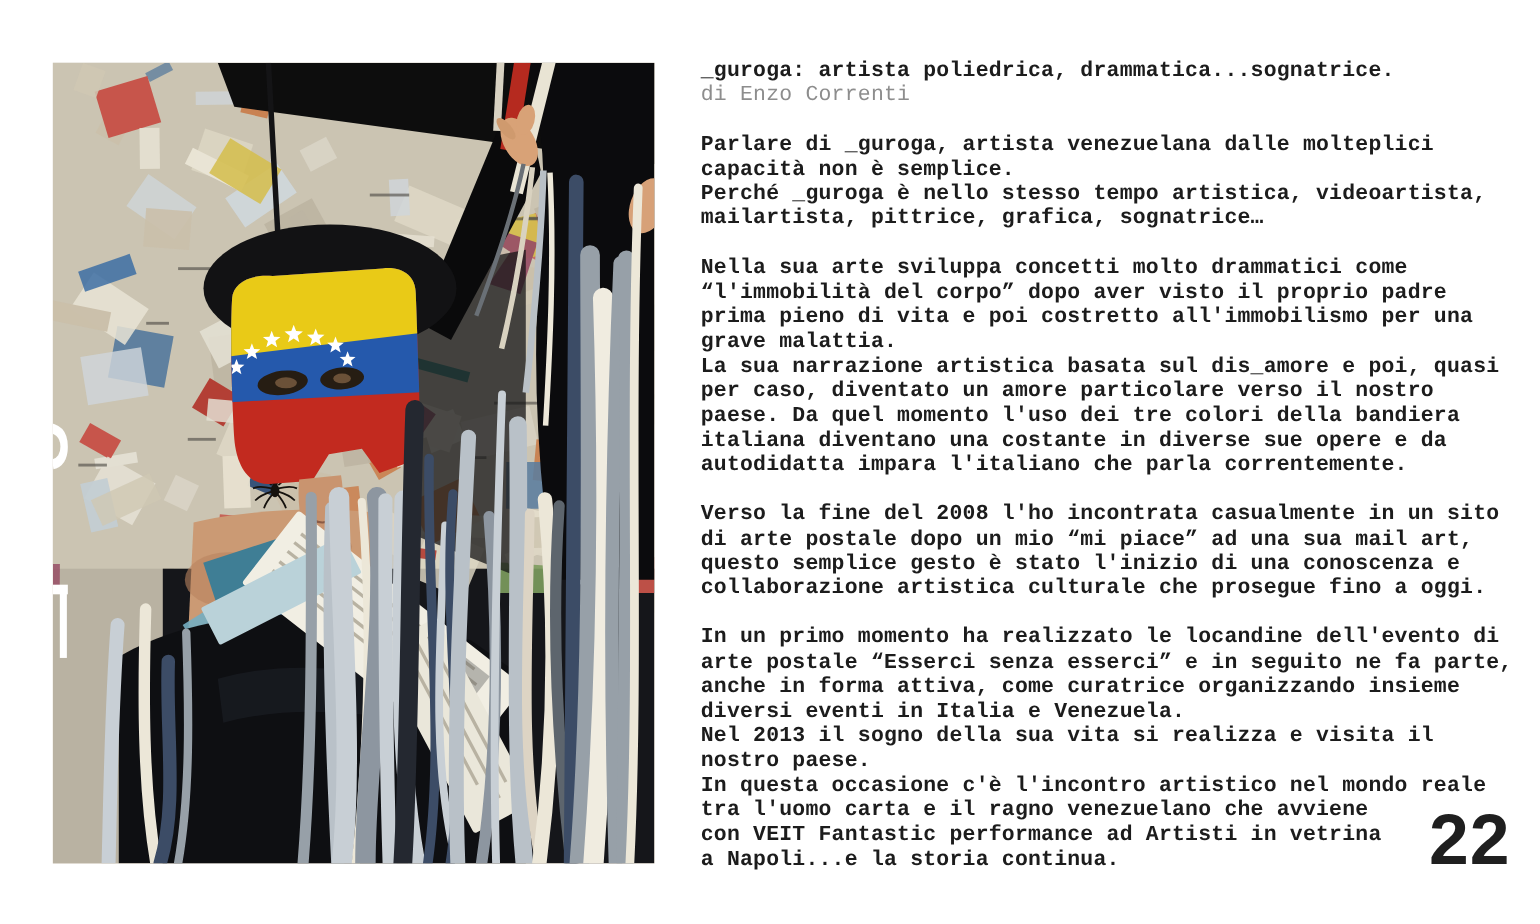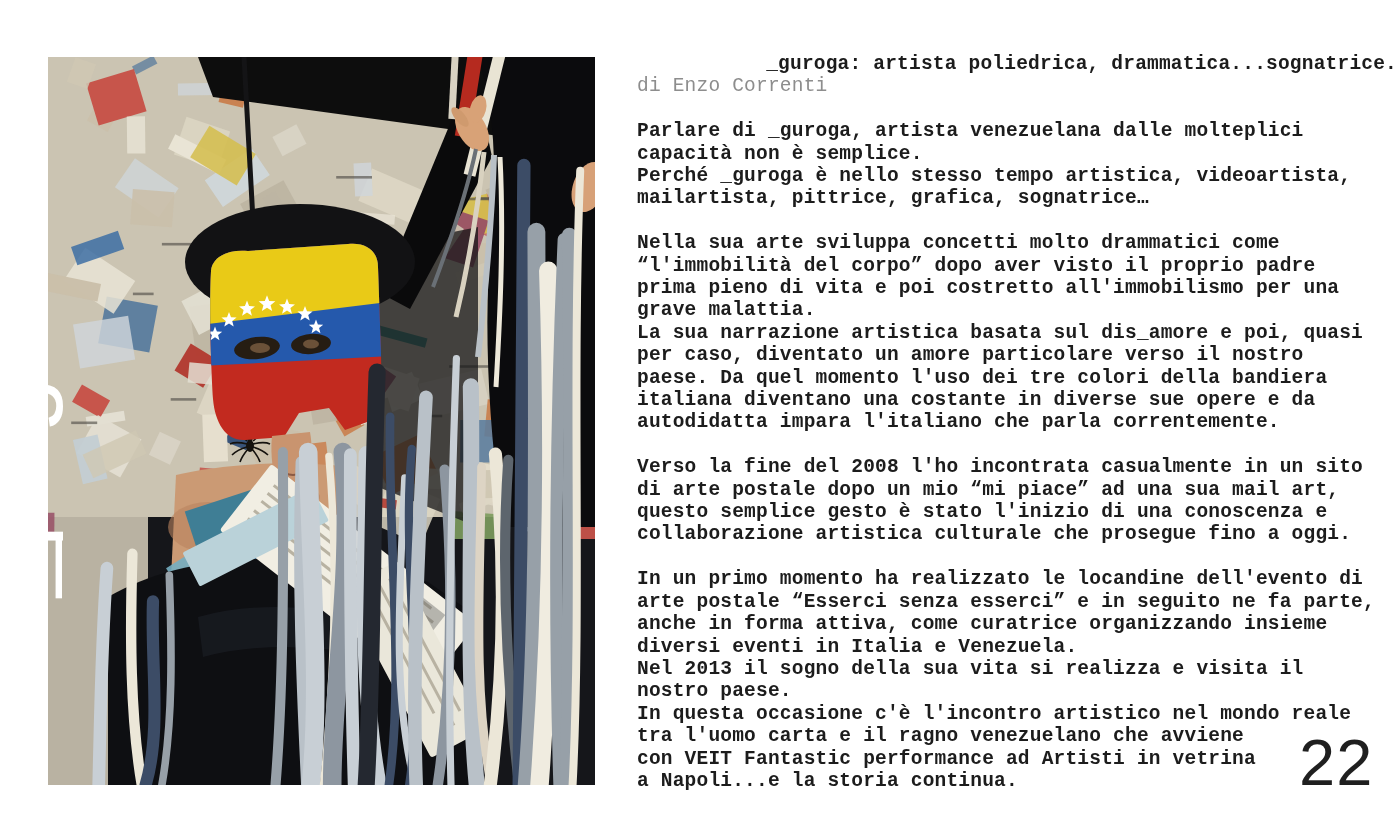--- a/index.html
+++ b/index.html
@@ -31,33 +31,33 @@
   }
 
   
   .article{
     position:absolute;left:637px;top:53px;width:760px;
     font-family:"Liberation Mono","DejaVu Sans Mono",monospace;
     font-size:19.5px;line-height:22.4px;letter-spacing:0.2px;
     color:#1c1c1c;
   }
   .article h1{
-    margin:0;font-size:19.5px;line-height:22.4px;font-weight:bold;white-space:pre;text-align:right;
+    margin:0;font-size:19.5px;line-height:22.4px;font-weight:bold;white-space:pre;
   }
   .byline{
     margin:0;font-weight:normal;color:#8d8d8d;white-space:pre;
   }
   .para{
     margin:22.4px 0 0 0;font-weight:bold;white-space:pre;
   }
 
   
   .pagenum{
     position:absolute;left:1299px;top:733px;
-    font-family:"Liberation Sans", sans-serif;font-weight:400;
+    font-family:"Liberation Sans", sans-serif;font-weight:700;
     font-size:65px;line-height:60px;color:#1f1f1f;letter-spacing:1px;
   }
 </style>
 </head>
 <body>
 
 <div class="page">
 
   <figure class="photo">
     <svg viewBox="0 0 547 728" xmlns="http://www.w3.org/2000/svg">

